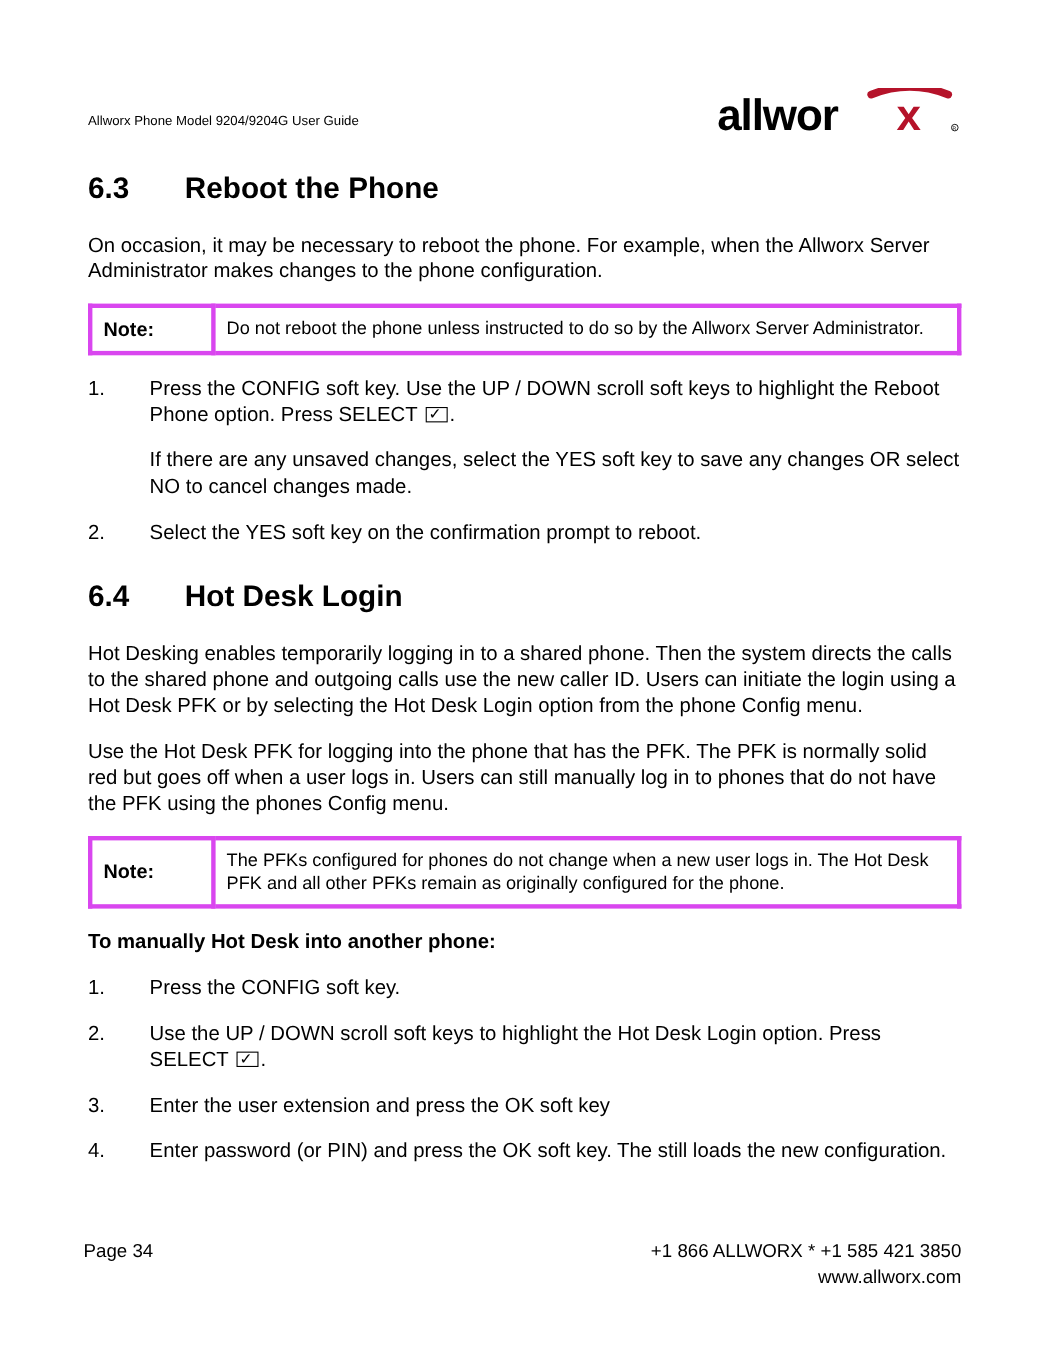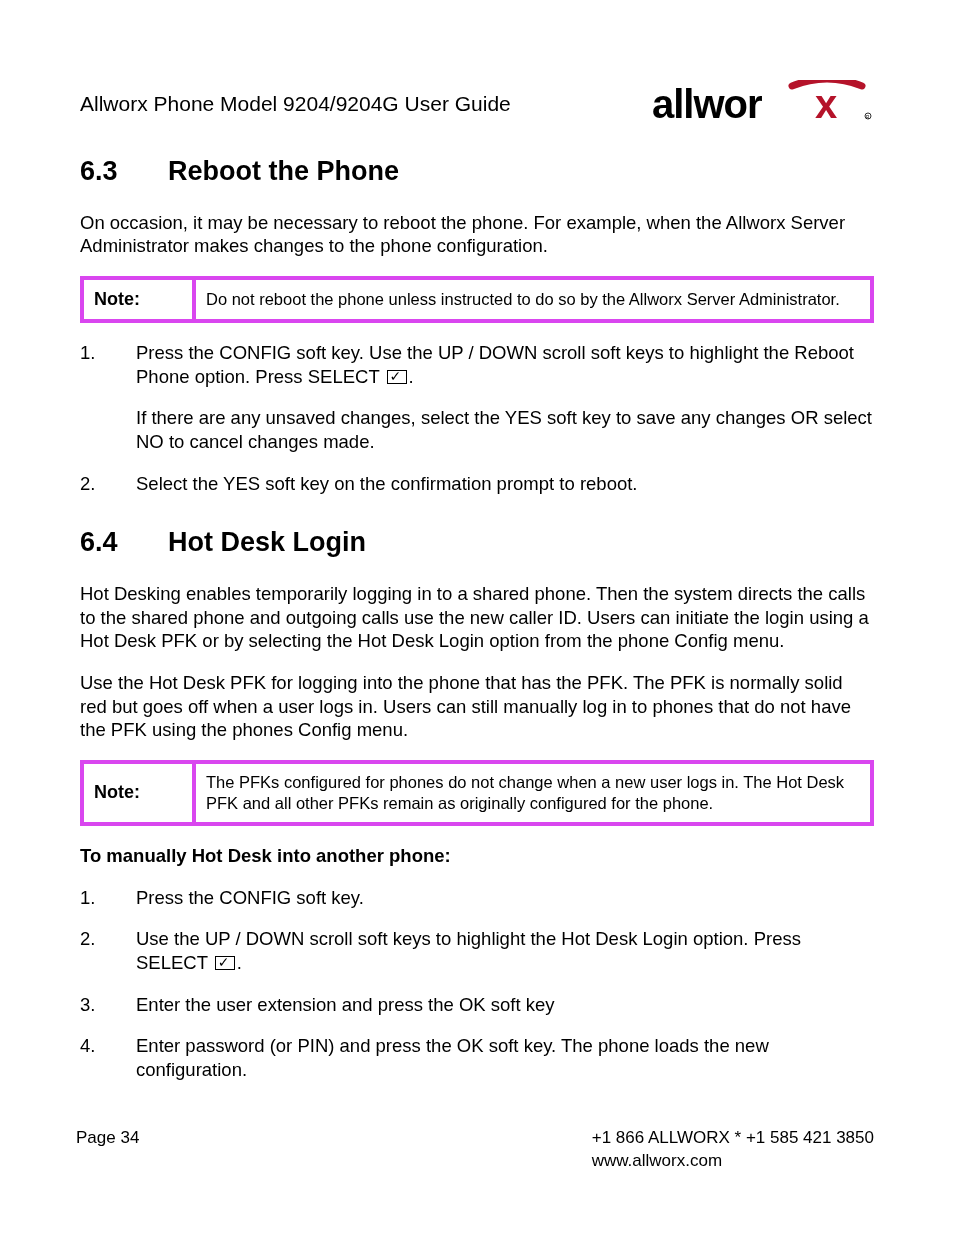--- a/index.html
+++ b/index.html
@@ -14,21 +14,21 @@
     font-size: 18.5px;
     line-height: 1.28;
   }
   .header-row {
     display: flex;
     align-items: flex-end;
     justify-content: space-between;
     margin-bottom: 26px;
   }
   .header-title {
-    font-size: 21px;
+    font-size: 12px;
     padding-bottom: 6px;
   }
   .logo {
     height: 44px;
     width: 222px;
   }
   h2.section {
     font-size: 27px;
     font-weight: bold;
     margin-top: 30px;
@@ -84,21 +84,21 @@
   .footer {
     position: absolute;
     left: 76px; right: 80px;
     bottom: 62px;
     font-size: 17px;
   }
   .footer-row {
     display: flex;
     justify-content: space-between;
   }
-  .footer-right { text-align: left; line-height: 1.35; }
+  .footer-right { text-align: right; line-height: 1.35; }
 </style>
 </head>
 <body>
 
 <div class="header-row">
   <div class="header-title">Allworx Phone Model 9204/9204G User Guide</div>
   <svg class="logo" viewBox="0 0 222 44">
     <path d="M 140 6 Q 175 -8 210 6" stroke="#b5132a" stroke-width="7" fill="none" stroke-linecap="round"></path>
     <text x="0" y="38" font-family="Arial" font-weight="bold" font-size="40" fill="#000" letter-spacing="-1">allwor</text>
     <text x="163" y="38" font-family="Arial" font-weight="bold" font-size="40" fill="#b5132a">x</text>
@@ -147,21 +147,21 @@
   </table>
 
 <p class="bold-line">To manually Hot Desk into another phone:</p>
 
 <ol class="steps">
   <li>Press the CONFIG soft key.</li>
   <li>
     <span>Use the UP / DOWN scroll soft keys to highlight the Hot Desk Login option. Press SELECT </span><span class="select-icon"></span><span>.</span>
   </li>
   <li>Enter the user extension and press the OK soft key</li>
-  <li>Enter password (or PIN) and press the OK soft key. The phone loads the new configuration.</li>
+  <li>Enter password (or PIN) and press the OK soft key. The still loads the new configuration.</li>
 </ol>
 
 <div class="footer">
   <div class="footer-row">
     <div>Page 34</div>
     <div class="footer-right">
       <div>+1 866 ALLWORX * +1 585 421 3850</div>
       <div>www.allworx.com</div>
     </div>
   </div>

